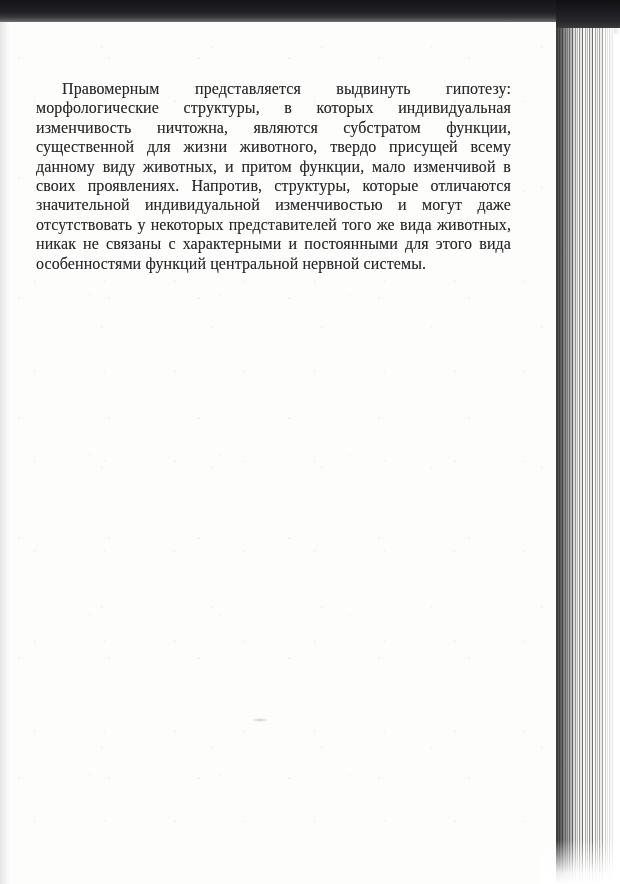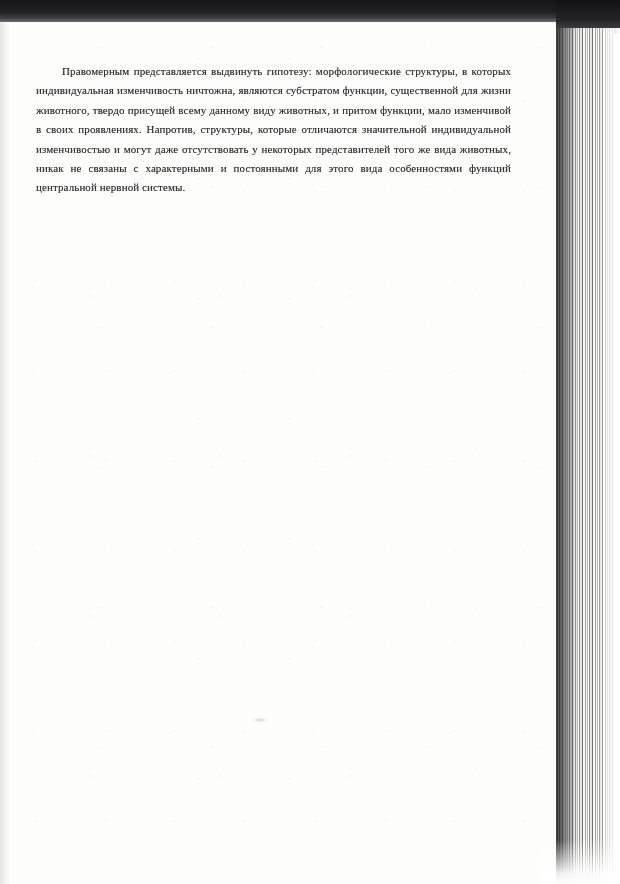--- a/index.html
+++ b/index.html
@@ -115,24 +115,24 @@
     top: 22px;
     width: 10px;
     height: 862px;
     background: linear-gradient(to right, rgba(0,0,0,0.10) 0%, rgba(0,0,0,0.0) 100%);
   }
 
   
   .textblock {
     position: absolute;
     left: 36px;
-    top: 62px;
+    top: 79px;
     width: 475px;
     color: #16161a;
-    font-size: 11px;
+    font-size: 16px;
     line-height: 19.4px;
     text-align: justify;
     text-justify: inter-word;
     letter-spacing: 0.1px;
     
     text-shadow: 0 0 0.5px rgba(0,0,0,0.45);
     opacity: 0.92;
   }
   .textblock p {
     margin: 0;

